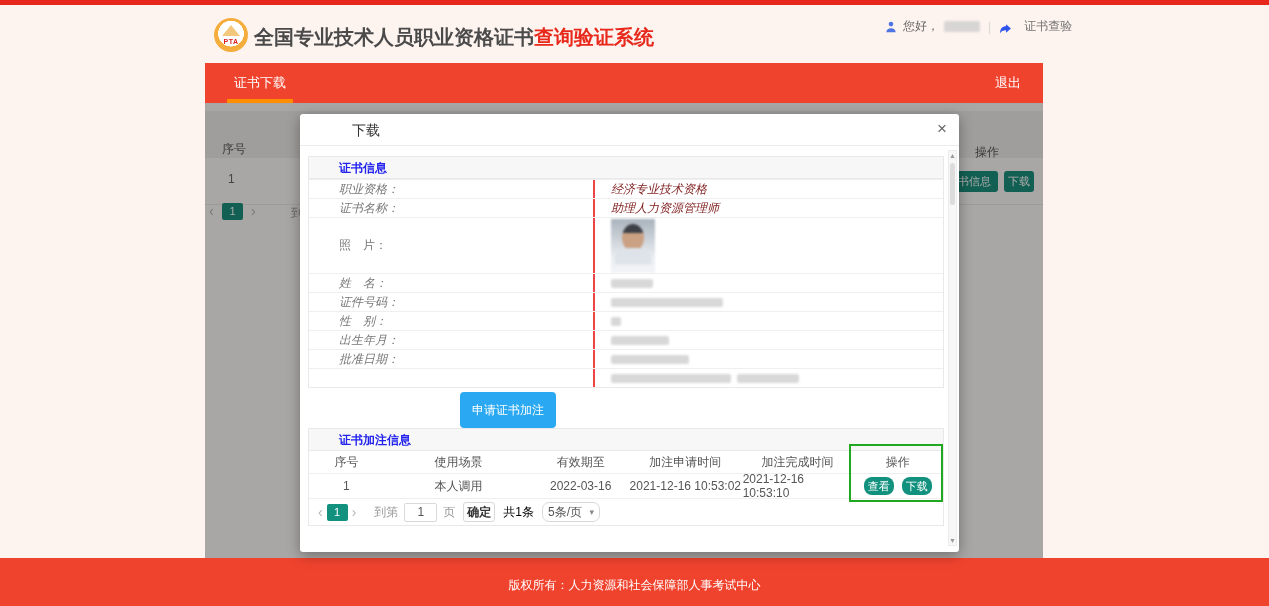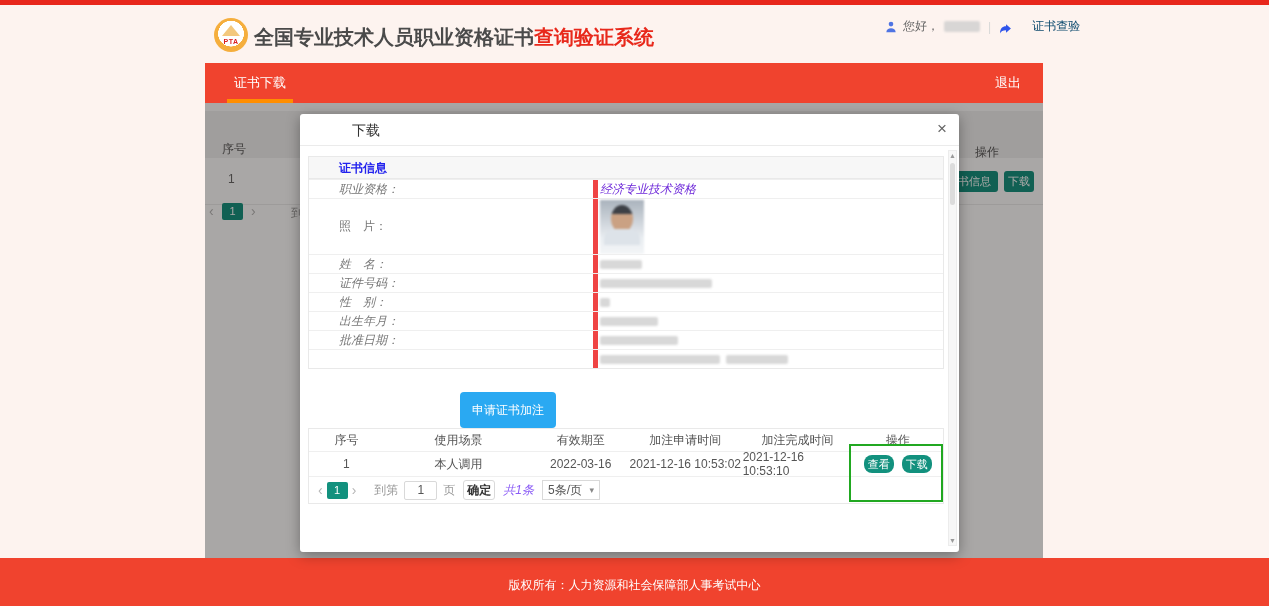--- a/index.html
+++ b/index.html
@@ -22,21 +22,21 @@
           clip-path: polygon(50% 0, 100% 100%, 0 100%); }
   .logo .pta { position:absolute; bottom:7px; width:100%; text-align:center; font-size:7px;
           font-weight:bold; color:#d92121; letter-spacing:.5px; }
   .site-title { position:absolute; left:254px; top:24px; font-size:20px; font-weight:bold; color:#4a4a4a; white-space:nowrap; }
   .site-title .accent { color:#e8281b; }
   .user-area { position:absolute; left:884px; top:18px; display:flex; align-items:center; gap:5px; font-size:12px; color:#666; }
   .user-area svg { display:block; }
   .redact { display:inline-block; background:#cfcfcf; border-radius:2px; filter:blur(1.3px); opacity:.8; }
   .user-redact { width:36px; height:11px; }
   .sep { color:#d8d8d8; margin:0 3px; }
-  .verify-link { color:#0c4a6e; cursor:pointer; display:flex; align-items:flex-end; gap:20px; }
+  .verify-link { color:#737373; cursor:pointer; display:flex; align-items:flex-end; gap:12px; }
 
   
   .nav { position:absolute; left:205px; top:63px; width:838px; height:40px; background:#f0432e;padding-left:7px; }
   .nav-tab { position:absolute; left:22px; top:0; width:66px; height:40px; line-height:40px;
              text-align:center; color:#fff; font-size:13px; cursor:pointer; }
   .nav-underline { position:absolute; left:22px; bottom:0; width:66px; height:4px; background:#ff8e00; }
   .nav-logout { position:absolute; right:22px; top:0; height:40px; line-height:40px; color:#fff; font-size:13px; cursor:pointer; }
 
   
   .content { position:absolute; left:205px; top:103px; width:838px; height:455px; background:#fff; }
@@ -70,21 +70,21 @@
   .mscroll .down { position:absolute; bottom:1px; left:0; width:100%; text-align:center; font-size:7px; color:#9a9a9a; }
   .mscroll .thumb { position:absolute; top:12px; left:1px; width:5px; height:42px; background:#dcdcdc; border-radius:3px; }
 
   .section { position:absolute; left:8px; width:636px; border:1px solid #e9e9e9; }
   .sec-header { height:22px; line-height:22px; background:#f7f7f7; border-bottom:1px solid #e9e9e9;
                 padding-left:30px; color:#2222ee; font-weight:bold; font-size:12px; }
   .sec-cert { top:42px; }
   .info-row { position:relative; display:flex; border-top:1px solid #efefef; }
   .info-row:first-of-type { border-top:none; }
   .info-label { width:284px; padding-left:30px; color:#777; display:flex; align-items:center; }
-  .info-value { flex:1; padding-left:2px; color:#6d28d9; display:flex; align-items:center; border-left:5px solid #ef4444; }
+  .info-value { flex:1; padding-left:16px; color:#7f1d1d; display:flex; align-items:center; border-left:2px solid #ef4444; }
   .h19 { height:19px;font-style:italic; } .h56 { height:56px; }
   .photo { width:44px; height:54px; margin:1px 0; background:linear-gradient(#aab3bd, #e9edf1 70%, #f3f5f7);
            position:relative; overflow:hidden; filter:blur(1px); }
   .photo .head { width:22px; height:27px; margin:5px auto 0; border-radius:50% 50% 46% 46%;
            background:linear-gradient(#3d4046 0 34%, #caa183 35%); }
   .photo .shoulders { width:36px; height:16px; margin:-3px auto 0; border-radius:10px 10px 0 0; background:#dde3e9; }
 
   .annotate-btn { position:absolute; left:160px; top:278px; width:96px; height:36px; background:#2aa9f2;
            color:#fff; border:none; border-radius:4px; font-size:12px; cursor:pointer; font-family:inherit; }
 
@@ -97,22 +97,22 @@
   .anno-actions { gap:8px; }
   .anno-actions .btn-teal { width:30px; height:18px; line-height:18px;border-radius:8px; }
   .m-pager { position:relative; height:26px; display:flex; align-items:center; padding-left:5px; }
   .m-pager .chev { margin:0 4px; }
   .m-pager .jump-label { color:#999; margin-left:14px; }
   .m-pager .jump-input { width:33px; height:19px; border:1px solid #d9d9d9; border-radius:2px;
           text-align:center; color:#555; font-size:12px; margin:0 6px; font-family:inherit; }
   .m-pager .unit { color:#999; margin-right:8px; }
   .m-pager .confirm { width:32px; height:20px; border:1px solid #d9d9d9; background:#fff; border-radius:3px;
           font-weight:bold; color:#333; font-size:12px; cursor:pointer; margin-right:8px; font-family:inherit; }
-  .m-pager .total { color:#8b5cf6; margin-right:8px;font-style:italic; }
-  .pagesize { width:58px; height:20px; border:1px solid #d9d9d9; border-radius:0; display:flex;
+  .m-pager .total { color:#000000; margin-right:8px; }
+  .pagesize { width:58px; height:20px; border:1px solid #d9d9d9; border-radius:7px; display:flex;
           align-items:center; justify-content:space-between; padding:0 5px; color:#555; cursor:pointer; }
   .pagesize .arrow { font-size:9px; color:#888; }
   .highlight-box { position:absolute; left:549px; top:330px; width:94px; height:58px;
           border:2px solid #21a821; z-index:5; pointer-events:none; }
 
   
   .v-name{width:42px;height:9px;} .v-id{width:112px;height:9px;} .v-gender{width:10px;height:9px;}
   .v-birth{width:58px;height:9px;} .v-date{width:78px;height:9px;}
   .v-last1{width:120px;height:9px;margin-right:6px;} .v-last2{width:62px;height:9px;}
 
@@ -184,20 +184,24 @@
     <span class="down">▼</span>
     <span class="thumb"></span>
   </div>
 
   <div class="section sec-cert">
     <div class="sec-header">证书信息</div>
     <div class="info-row h19">
       <div class="info-label">职业资格：</div>
       <div class="info-value">经济专业技术资格</div>
     </div>
+    <div class="info-row h19">
+      <div class="info-label">证书名称：</div>
+      <div class="info-value">助理人力资源管理师</div>
+    </div>
     <div class="info-row h56">
       <div class="info-label">照　片：</div>
       <div class="info-value">
         <div class="photo">
           <div class="head"></div>
           <div class="shoulders"></div>
         </div>
       </div>
     </div>
     <div class="info-row h19">
@@ -235,20 +239,21 @@
       <div class="info-value">
           <span class="redact v-last1"></span>
           <span class="redact v-last2"></span>
         </div>
     </div>
   </div>
 
   <button class="annotate-btn">申请证书加注</button>
 
   <div class="section sec-anno">
+    <div class="sec-header">证书加注信息</div>
     <div class="anno-thead">
       <div class="ac c0">序号</div>
       <div class="ac c1">使用场景</div>
       <div class="ac c2">有效期至</div>
       <div class="ac c3">加注申请时间</div>
       <div class="ac c4">加注完成时间</div>
       <div class="ac c5">操作</div>
     </div>
     <div class="anno-row">
       <div class="ac c0">1</div>

